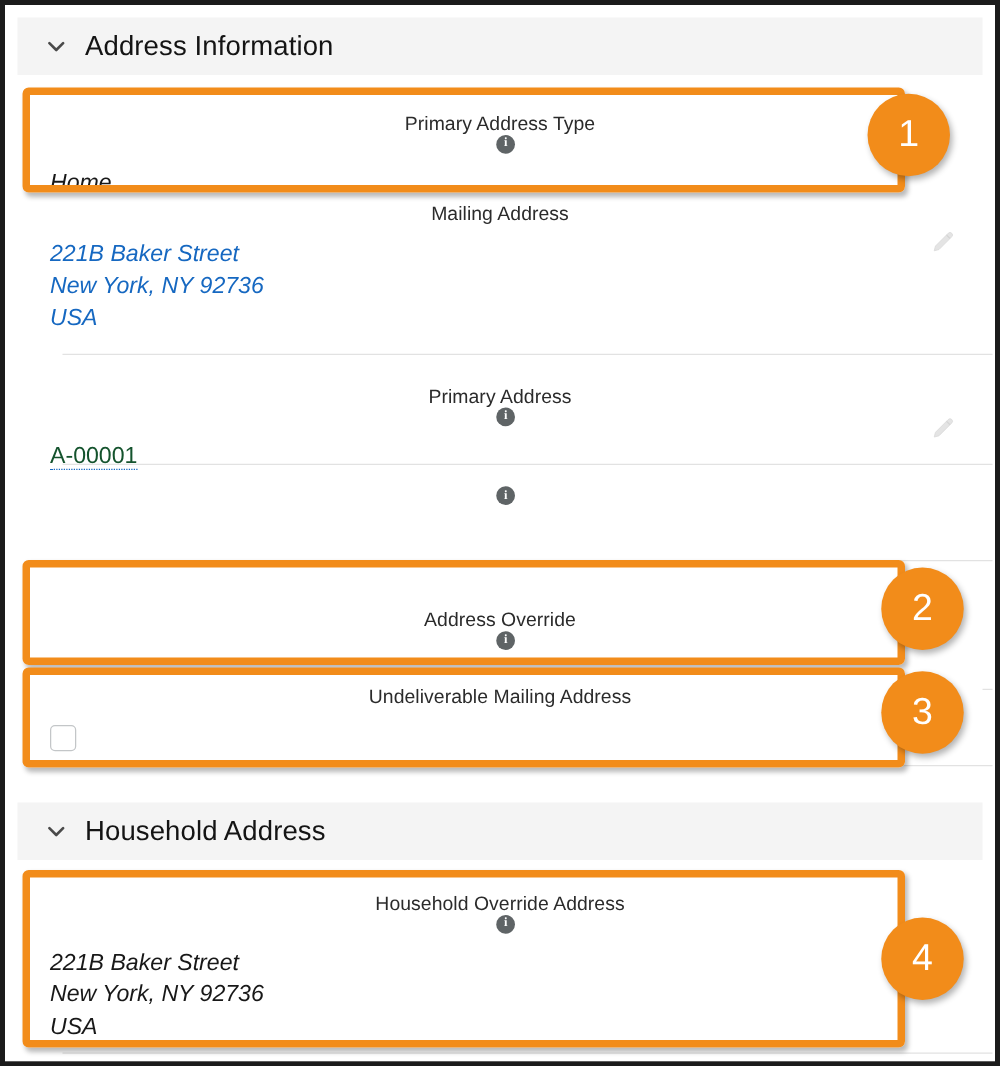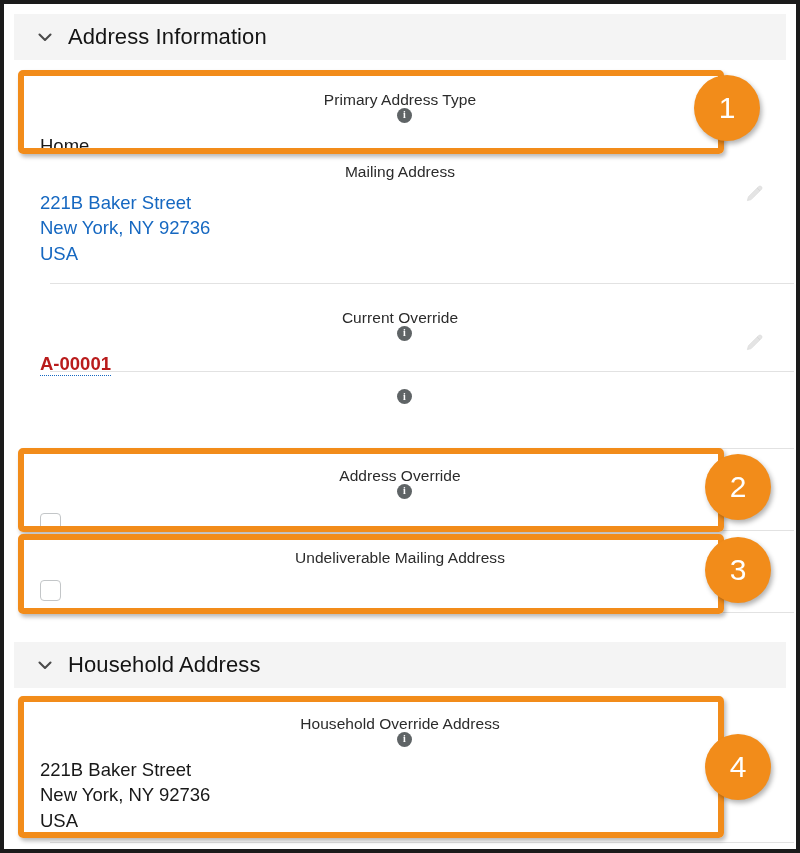--- a/index.html
+++ b/index.html
@@ -77,32 +77,32 @@
     justify-content: center;
     margin-left: 9px;
     flex: none;
     line-height: 1;
   }
   .field-value {
     font-size: 18.5px;
     color: #181818;
     line-height: 1.38;
     margin-top: 10px;
+    font-style: italic;
   }
   .field-value.link, .link-line {
     color: #1668c1;
   }
   .link-line { display: block; }
   .lookup-link {
-    color: #b91c1c;
+    color: #14532d;
     font-size: 18.5px;
     border-bottom: 1px dotted #1668c1;
     display: inline-block;
     line-height: 1.25;
-    font-weight: bold;
   }
   .divider {
     position: absolute;
     left: 36px;
     width: 744px;
     height: 1px;
     background: #e2e2e2;
   }
   .pencil {
     position: absolute;
@@ -185,21 +185,21 @@
           <path d="M13.2 4.0 L16.0 6.8" stroke="#b3b3b3" stroke-width="0.9"></path>
         </svg>
       </span>
       <div class="divider" style="top:127px;"></div>
     </div>
   </div>
 
   <div class="field" style="top:297px;height:78px;">
     <div class="field-inner">
       <div class="field-label" style="padding-top:9px;">
-        <span class="lbl-txt">Current Override</span>
+        <span class="lbl-txt">Primary Address</span>
         <span class="info-icon">i</span>
       </div>
       <div style="margin-top:11px;">
         <a class="lookup-link" href="#" style="text-decoration:none;">A-00001</a>
       </div>
       <span class="pencil" style="top:32px;">
         <svg width="20" height="20" viewBox="0 0 20 20">
           <path d="M14.6 2.6 a1.9 1.9 0 0 1 2.8 2.8 L7.2 15.6 L3.4 16.6 L4.4 12.8 Z" fill="#cfcfcf" stroke="#bdbdbd" stroke-width="0.7"></path>
           <path d="M13.2 4.0 L16.0 6.8" stroke="#b3b3b3" stroke-width="0.9"></path>
         </svg>
@@ -211,21 +211,21 @@
   <div class="field" style="top:375px;height:72px;">
     <div class="field-inner">
       <div class="field-label" style="padding-top:10px;">
         <span class="info-icon">i</span>
       </div>
       <div class="field-value"></div>
       <div class="divider" style="top:69px;"></div>
     </div>
   </div>
 
-  <div class="field" style="top:446px;height:82px;">
+  <div class="field" style="top:467px;height:82px;">
     <div class="field-inner">
       <div class="field-label" style="padding-top:18px;">
         <span class="lbl-txt">Address Override</span>
         <span class="info-icon">i</span>
       </div>
       <div class="checkbox"></div>
       <div class="divider" style="top:80px;"></div>
     </div>
   </div>
 

